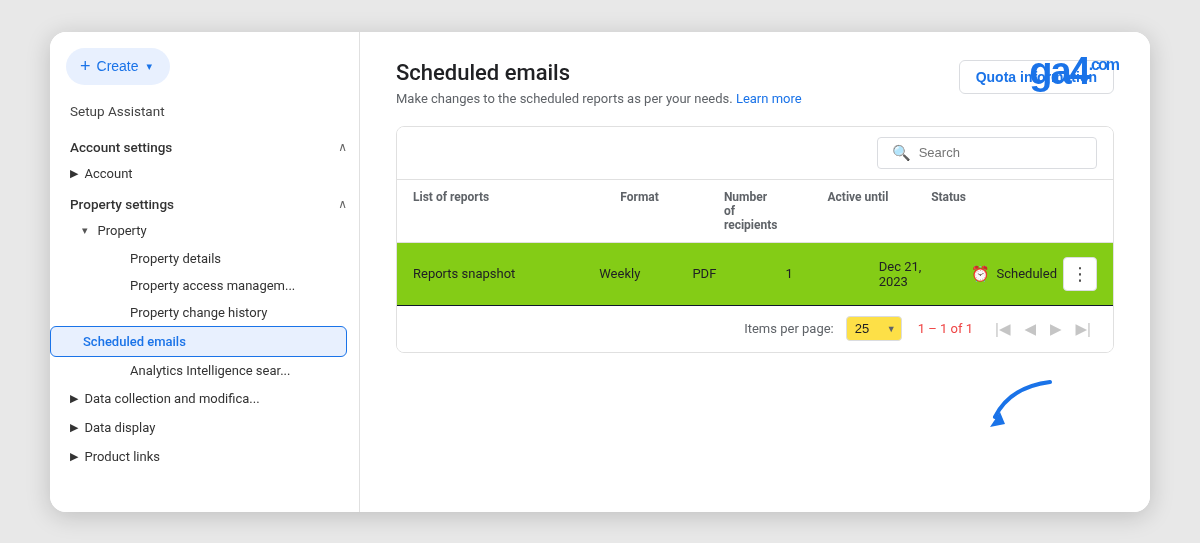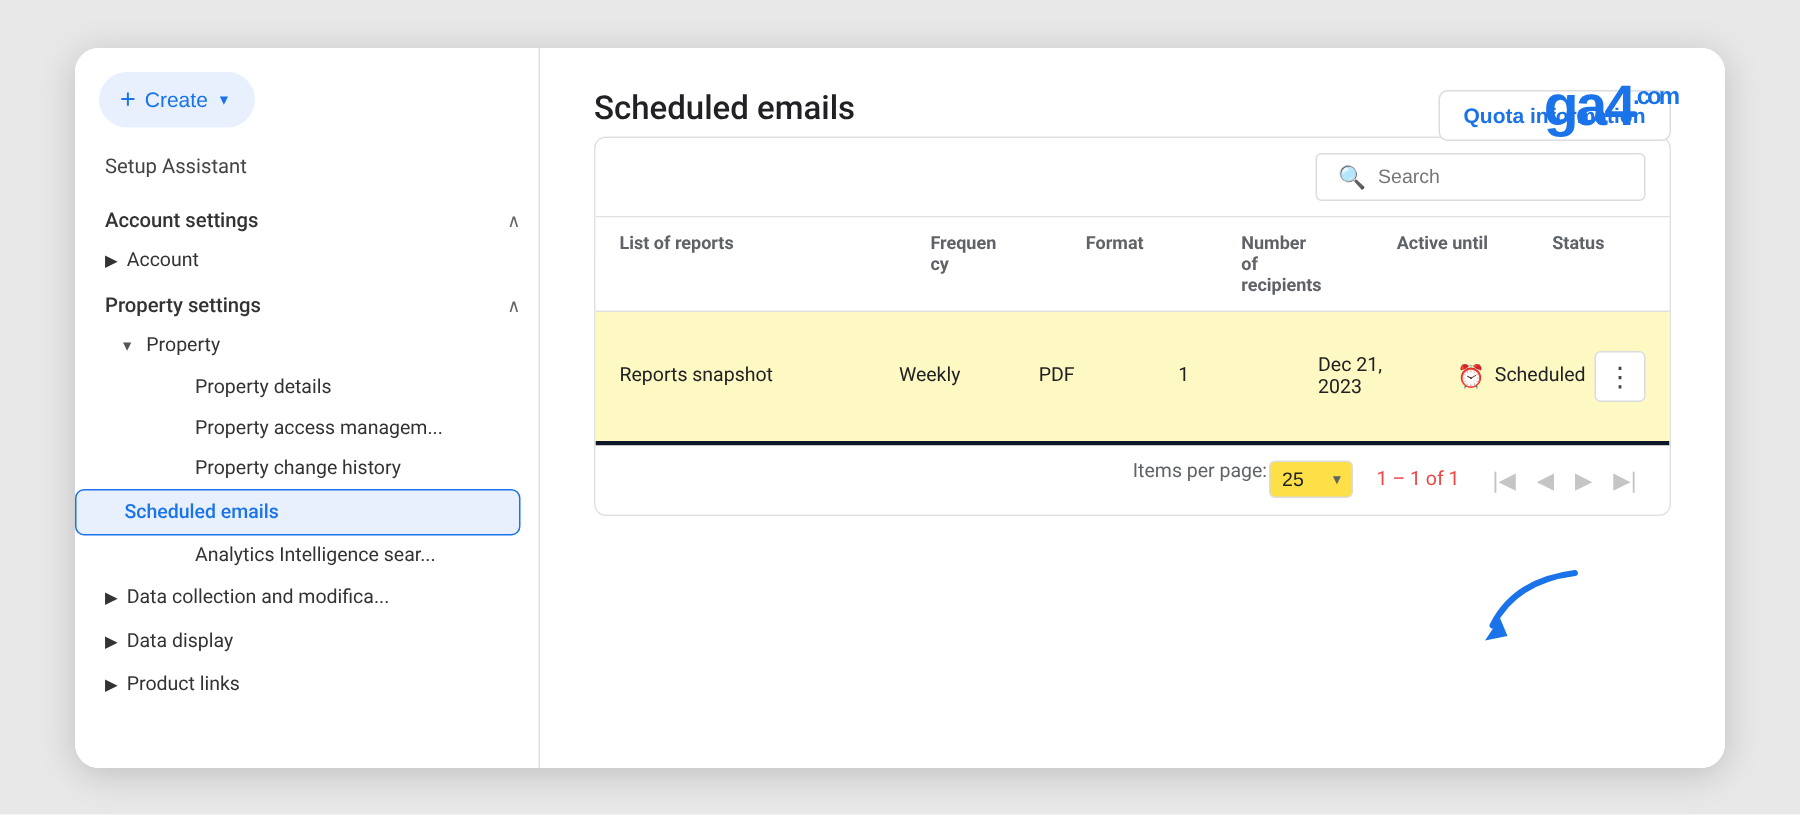--- a/index.html
+++ b/index.html
@@ -184,24 +184,24 @@
       background: #fff;
     }
     .th {
       font-size: 12px;
       color: #5f6368;
       font-weight: 700;
     }
     .table-row-data {
       display: grid;
       grid-template-columns: 2fr 1fr 1fr 1fr 1fr 0.6fr;
-      padding: 26px 16px;
-      align-items: center;
-      border-bottom: 3px solid #0f172a;
-      background: #fef9c3;
+      padding: 14px 16px;
+      align-items: center;
+      border-bottom: 1px solid #0f172a;
+      background: #84cc16;
     }
     .td { font-size: 13px; color: #202124; }
     .status-cell {
       display: flex;
       align-items: center;
       gap: 6px;
     }
     .scheduled-icon { font-size: 15px; color: #5f6368; }
     .more-btn {
       border: 1px solid #dadce0;
@@ -219,22 +219,22 @@
     .table-footer {
       display: flex;
       align-items: center;
       justify-content: flex-end;
       padding: 10px 16px;
       gap: 16px;
       background: #fff;
     }
     .items-per-page {
       display: flex;
-      align-items: flex-start;
-      gap: 1px;
+      align-items: center;
+      gap: 12px;
       font-size: 13px;
       color: #5f6368;
     }
     .per-page-select {
       border: 1px solid #dadce0;
       border-radius: 4px;
       padding: 4px 24px 4px 8px;
       font-size: 13px;
       color: #202124;
       background: #fde047;
@@ -366,33 +366,36 @@
       <span>Product links</span>
     </div>
   </div>
 
   <div class="main">
     <div class="top-actions">
       <button class="quota-btn">Quota information</button>
     </div>
 
     <h1 class="page-title">Scheduled emails</h1>
+    <p class="page-subtitle">
+      <span>Make changes to the scheduled reports as per your needs.</span>
+      <a href="#">Learn more</a>
+    </p>
 
     <div class="table-area">
 
       <div class="search-row">
         <div class="search-box">
           <span style="color:#5f6368;font-size:15px;">🔍</span>
           <input type="text" placeholder="Search" style="">
         </div>
       </div>
 
       <div class="table-header">
         <div class="th">List of reports</div>
-        <div class="th">Frequen<br>cy</div>
         <div class="th">Format</div>
         <div class="th">Number<br>of<br>recipients</div>
         <div class="th">Active until</div>
         <div class="th">Status</div>
       </div>
 
       <div class="table-row-data">
         <div class="td">Reports snapshot</div>
         <div class="td">Weekly</div>
         <div class="td">PDF</div>

